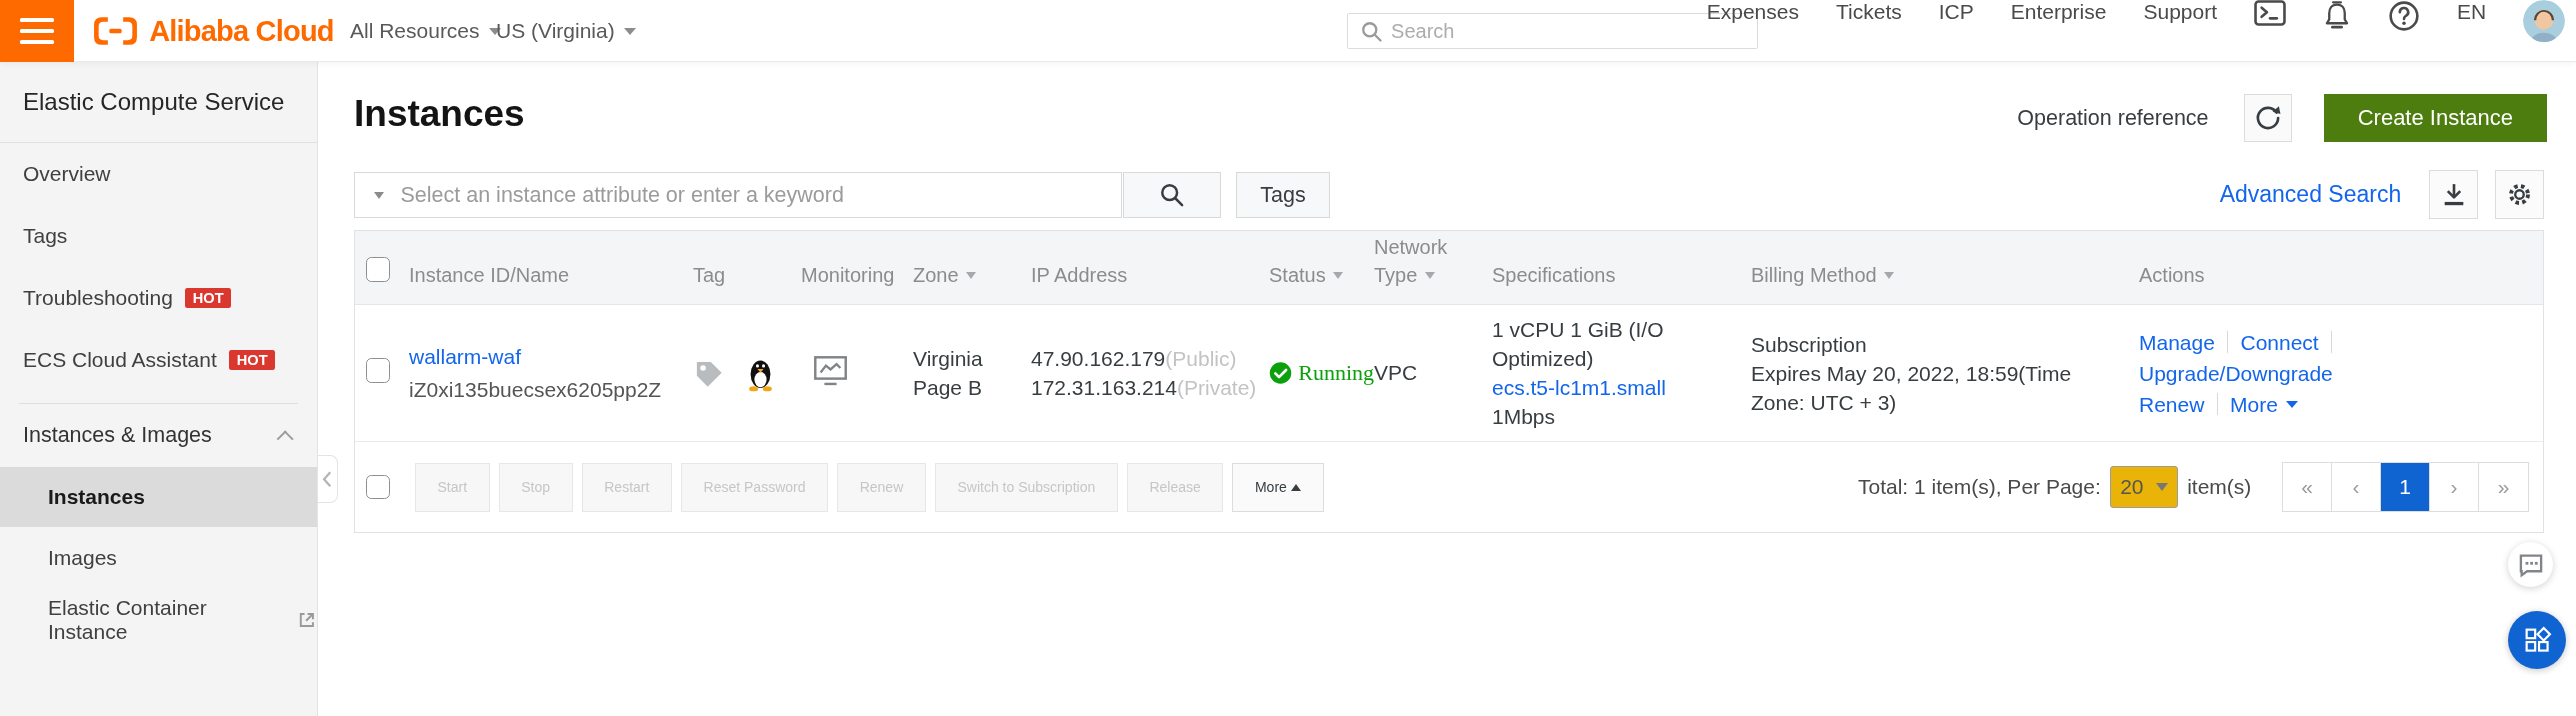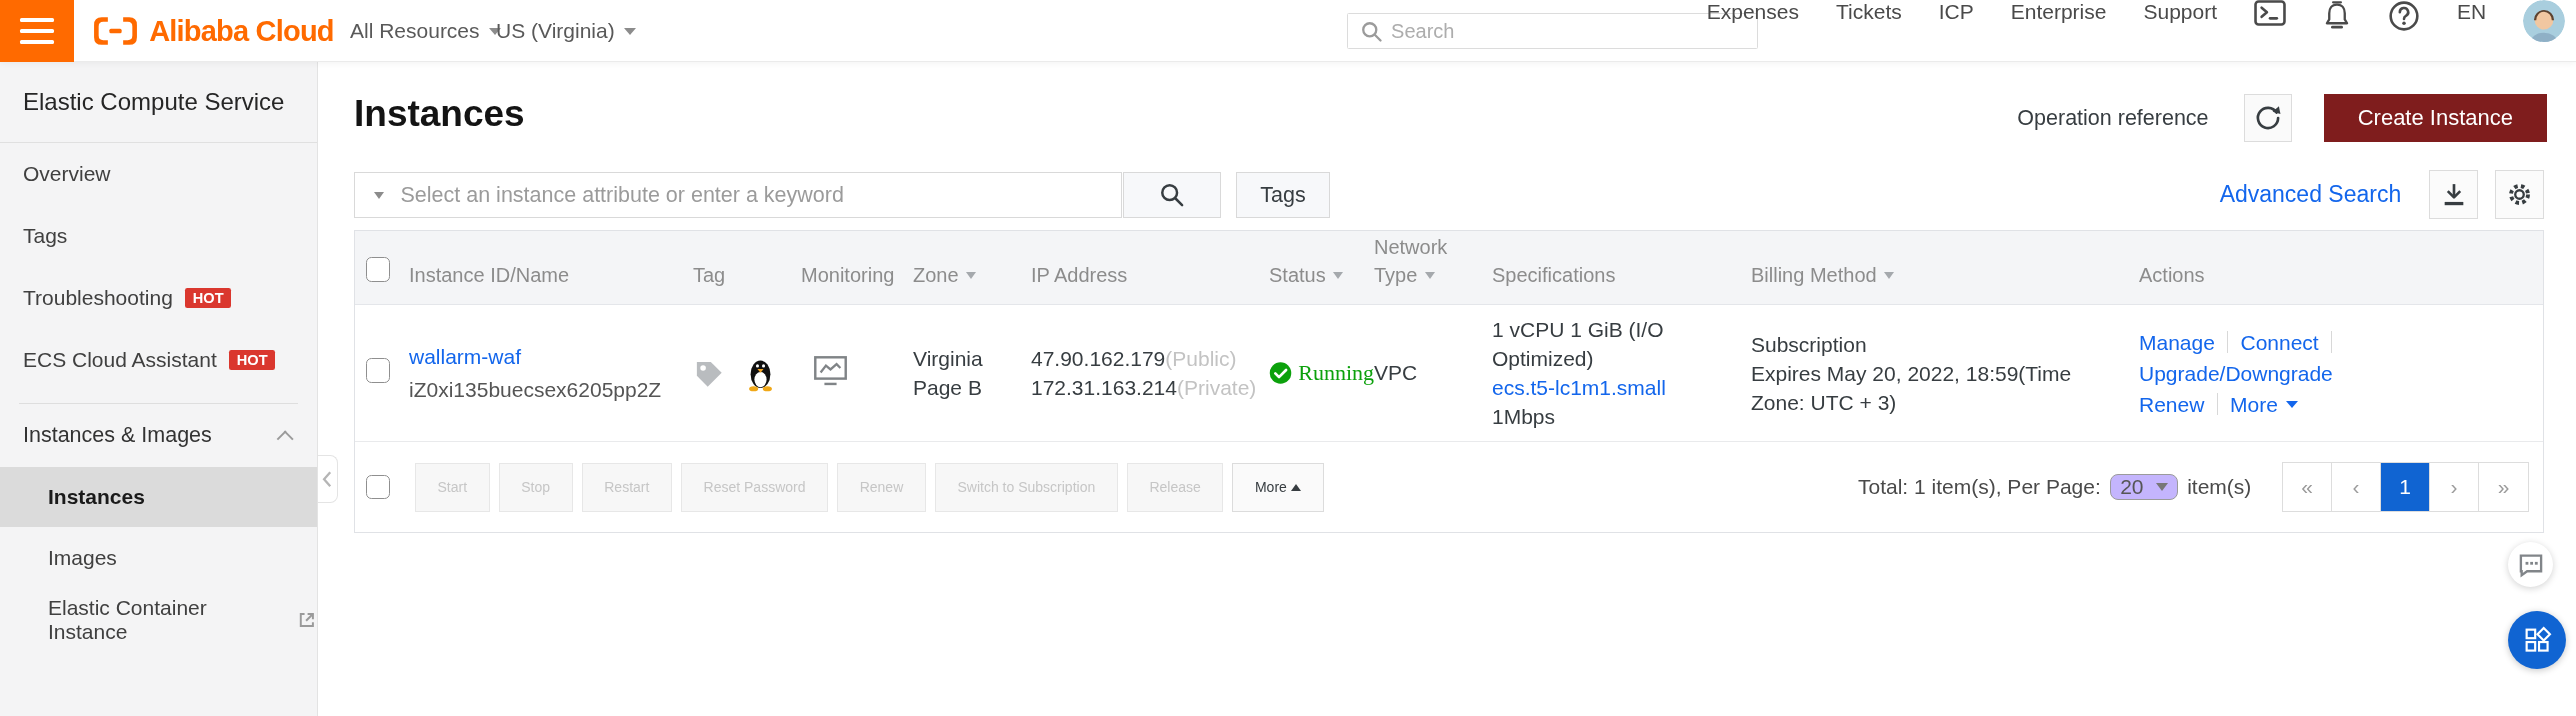--- a/index.html
+++ b/index.html
@@ -49,21 +49,21 @@
     border:0.8px solid #e4e4e4; border-left:none; border-radius:0 7.7px 7.7px 0; display:flex;
     align-items:center; justify-content:center; cursor:pointer; z-index:25; }
 
   
   .main { position:absolute; left:318px; top:62px; width:2258px; height:654px; background:#fff; }
   .pg-title { position:absolute; left:36px; top:31px; font-size:37px; font-weight:700; color:#141414; }
   .hdr-right { position:absolute; right:29px; top:32px; height:48px; display:flex; align-items:center; gap:32px; }
   .opref { font-size:21.5px; color:#373d41; cursor:pointer; margin-right:3.1px; }
   .sqbtn { width:48px; height:48px; background:#fafafa; border:0.8px solid #dcdcdc; display:flex;
     align-items:center; justify-content:center; cursor:pointer; }
-  .btn-primary { height:48px; padding:0 34px; background:#7f1d1d; color:#fff; font-size:22px;
+  .btn-primary { height:48px; padding:0 34px; background:#4d7c0f; color:#fff; font-size:22px;
     border:none; display:flex; align-items:center; cursor:pointer; font-family:"Liberation Sans", sans-serif; }
 
   .attr-input { position:absolute; left:36px; top:110px; width:768px; height:46px; border:0.8px solid #d9d9d9;
     background:#fff; display:flex; align-items:center; padding-left:18.5px; gap:17px; }
   .attr-input .caret { width:0; height:0; border-left:5.4px solid transparent; border-right:5.4px solid transparent;
     border-top:7px solid #8c8c8c; cursor:pointer; }
   .attr-input input { border:none; outline:none; width:677px; font-size:21.5px; color:#555;
     font-family:"Liberation Sans", sans-serif; }
   .attr-input input::placeholder { color:#9b9b9b; }
   .filterbtn { position:absolute; top:110px; height:46px; background:#f7f8fa; border:0.8px solid #d9d9d9;
@@ -102,22 +102,22 @@
   
   .tfoot { height:90px; display:flex; align-items:center; padding-left:10.8px; }
   .fbtns { display:flex; gap:9.2px; margin-left:24.6px; }
   .gbtn { height:49px; padding:0 21.5px; background:#f7f7f7; border:0.8px solid #e7e7e7; color:#c6c6c6;
     font-size:14px; display:flex; align-items:center; cursor:default; font-family:"Liberation Sans", sans-serif; }
   .gbtn.on { color:#373d41; border-color:#dcdcdc; background:#fafafa; cursor:pointer; }
   .tri-up-dark { width:0; height:0; border-left:5.4px solid transparent; border-right:5.4px solid transparent;
     border-bottom:7px solid #373d41; display:inline-block; margin-left:4.6px; }
   .foot-right { margin-left:auto; display:flex; align-items:center; padding-right:14px; gap:9.2px; }
   .tot { font-size:21px; color:#4a4a4a; }
-  .ppsel { width:68px; height:26px; border:1.5px solid #9b9b9b; border-radius:8px; display:flex;
-    align-items:center; justify-content:space-between; padding:0 9.2px; font-size:21px; color:#555; cursor:pointer; background:#c4b5fd; }
+  .ppsel { width:68px; height:42px; border:1.5px solid #9b9b9b; border-radius:3px; display:flex;
+    align-items:center; justify-content:space-between; padding:0 9.2px; font-size:21px; color:#555; cursor:pointer; background:#eab308; }
   .ppsel .vcar { width:0; height:0; border-left:6.2px solid transparent; border-right:6.2px solid transparent;
     border-top:8.5px solid #777; }
   .pager { display:flex; margin-left:21.5px; border:0.8px solid #ddd; }
   .pg { width:49px; height:48px; display:flex; align-items:center; justify-content:center;
     font-size:21px; color:#9a9a9a; border-right:0.8px solid #ddd; cursor:pointer; background:#fff; }
   .pg:last-child { border-right:none; }
   .pg.active { background:#1064d2; color:#fff; }
 
   
   .float-chat { position:absolute; left:2508px; top:542px; width:45px; height:45px; border-radius:50%;

